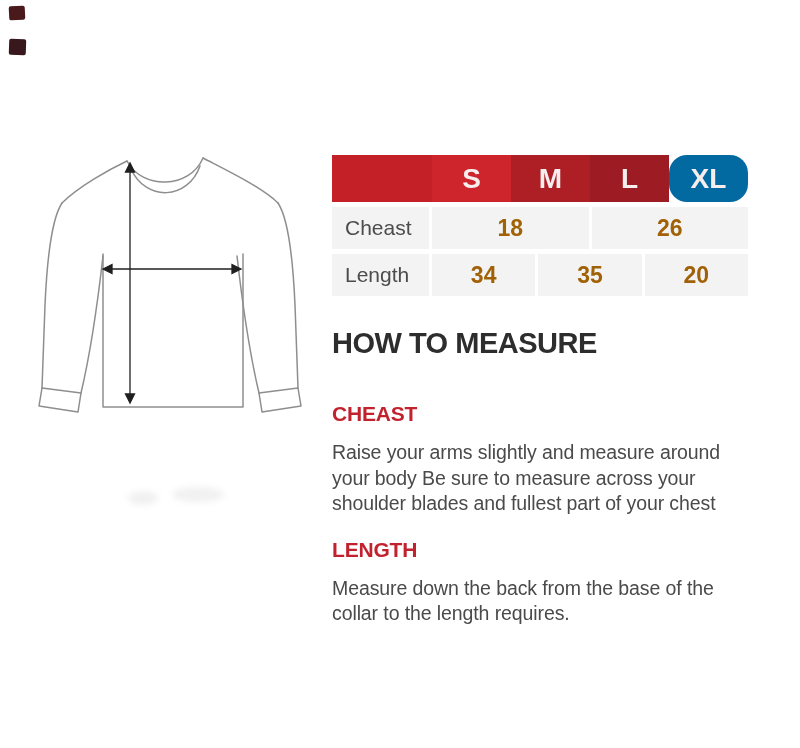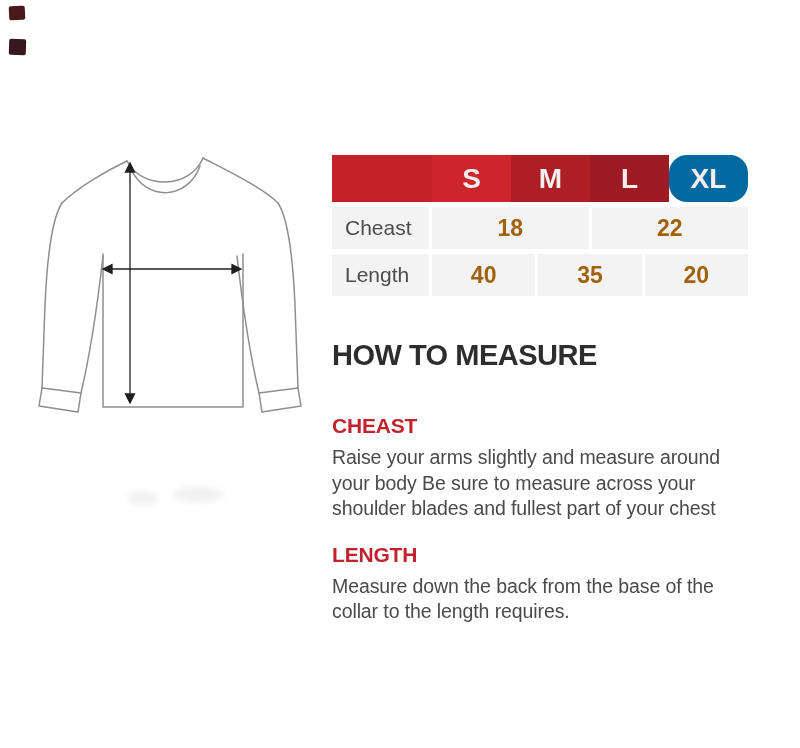--- a/index.html
+++ b/index.html
@@ -29,25 +29,25 @@
   .h2{flex:1;background:#ad1e25;}
   .h3{flex:1;background:#9d1b22;}
   .h4{flex:1;background:#0369a1;border-radius:18px;}
   .trow{display:flex;height:42px;margin-top:5px;}
   .tlabel{width:97px;margin-right:3px;background:#f3f3f4;display:flex;align-items:center;
           padding-left:13px;box-sizing:border-box;font-size:21px;color:#4c4c4c;}
   .tval{flex:1;margin-right:3px;background:#f3f3f4;display:flex;align-items:center;
         justify-content:center;font-weight:bold;font-size:23px;color:#a16207;}
   .tval:last-child{margin-right:0;}
 
-  .howto-title{margin-top:43px;font-size:29px;font-weight:bold;color:#2d2d2d;letter-spacing:-0.5px;}
+  .howto-title{margin-top:31px;font-size:29px;font-weight:bold;color:#2d2d2d;letter-spacing:-0.5px;}
   .sec-head{font-size:21px;font-weight:bold;letter-spacing:-0.2px;color:#c1222e;}
   .sec1{margin-top:42px;}
   .sec2{margin-top:21px;}
-  .sec-body{margin-top:7px;font-size:19.5px;line-height:25.5px;color:#4a4a4a;
+  .sec-body{margin-top:14px;font-size:19.5px;line-height:25.5px;color:#4a4a4a;
             white-space:pre-line;letter-spacing:-0.1px;}
 </style>
 </head>
 <body>
 
 <div class="stage">
 
   <div class="mk mk1"></div>
   <div class="mk mk2"></div>
   <div class="smudge sm1"></div>
@@ -90,25 +90,25 @@
       <div class="thead">
         <div class="hcell h0"></div>
         <div class="hcell h1">S</div>
         <div class="hcell h2">M</div>
         <div class="hcell h3">L</div>
         <div class="hcell h4">XL</div>
       </div>
       <div class="trow">
         <div class="tlabel">Cheast</div>
         <div class="tval">18</div>
-        <div class="tval">22</div>
+        <div class="tval">26</div>
       </div>
       <div class="trow">
         <div class="tlabel">Length</div>
-        <div class="tval">40</div>
+        <div class="tval">34</div>
         <div class="tval">35</div>
         <div class="tval">20</div>
       </div>
     </div>
 
     <div class="howto-title">HOW TO MEASURE</div>
 
     <div class="sec1">
       <div class="sec-head">CHEAST</div>
       <div class="sec-body">Raise your arms slightly and measure around

